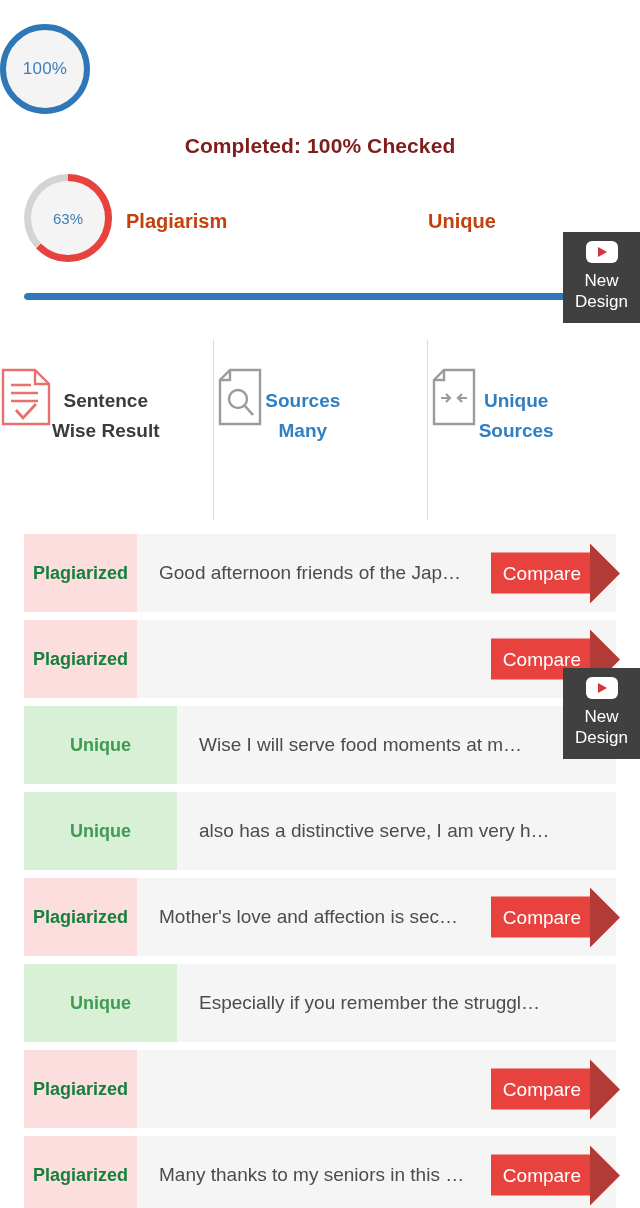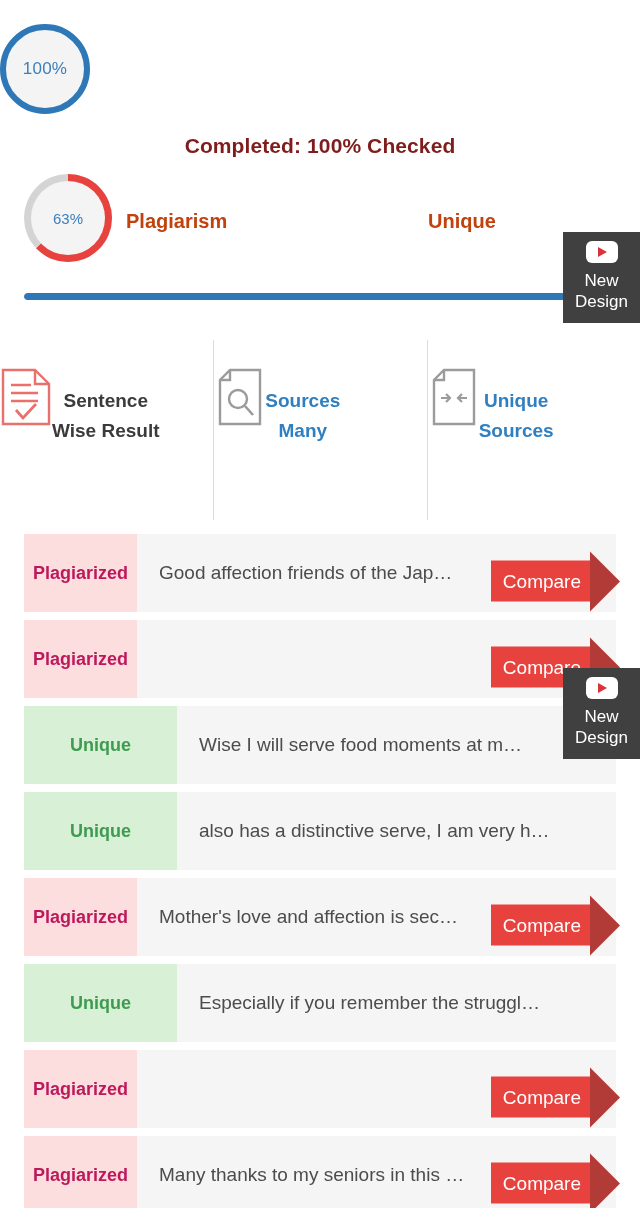--- a/index.html
+++ b/index.html
@@ -170,21 +170,21 @@
     flex: 0 0 auto;
     display: flex;
     align-items: center;
     justify-content: center;
     font-size: 18px;
     font-weight: bold;
   }
   .row-badge.plagiarized {
     width: 113px;
     background: #fbdedd;
-    color: #be185d;
+    color: #15803d;
   }
   .row-badge.unique {
     width: 153px;
     background: #d8f0d5;
     color: #3f9b52;
   }
   .row-text {
     flex: 1 1 auto;
     display: flex;
     align-items: center;
@@ -196,21 +196,20 @@
     overflow: hidden;
   }
   .compare-btn {
     position: absolute;
     right: -4px;
     top: 50%;
     transform: translateY(-50%);
     height: 41px;
     display: flex;
     align-items: center;
-    margin-top: 8px;
   }
   .compare-body {
     background: #e8423f;
     color: #ffffff;
     font-size: 19px;
     height: 41px;
     line-height: 41px;
     padding: 0 10px 0 12px;
     white-space: nowrap;
   }
@@ -334,21 +333,21 @@
         <span>Unique</span><br>
         <span>Sources</span>
       </span>
     </div>
   </div>
 
   <div class="rows">
 
     <div class="row">
       <div class="row-badge plagiarized">Plagiarized</div>
-      <div class="row-text">Good affection friends of the Jap…</div>
+      <div class="row-text">Good afternoon friends of the Jap…</div>
       <div class="compare-btn">
         <span class="compare-body">Compare</span>
         <span class="compare-arrow"></span>
       </div>
     </div>
 
     <div class="row">
       <div class="row-badge plagiarized">Plagiarized</div>
       <div class="compare-btn">
         <span class="compare-body">Compare</span>

